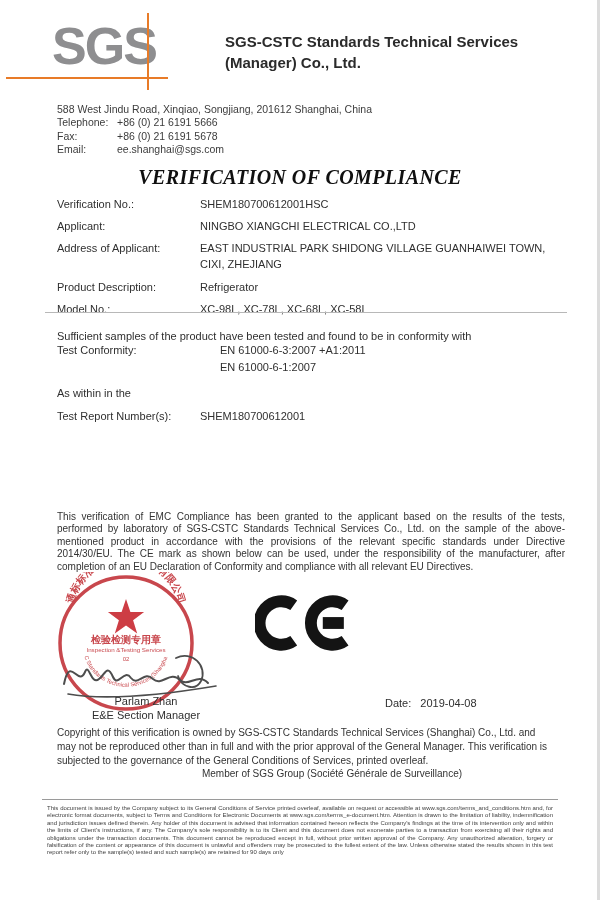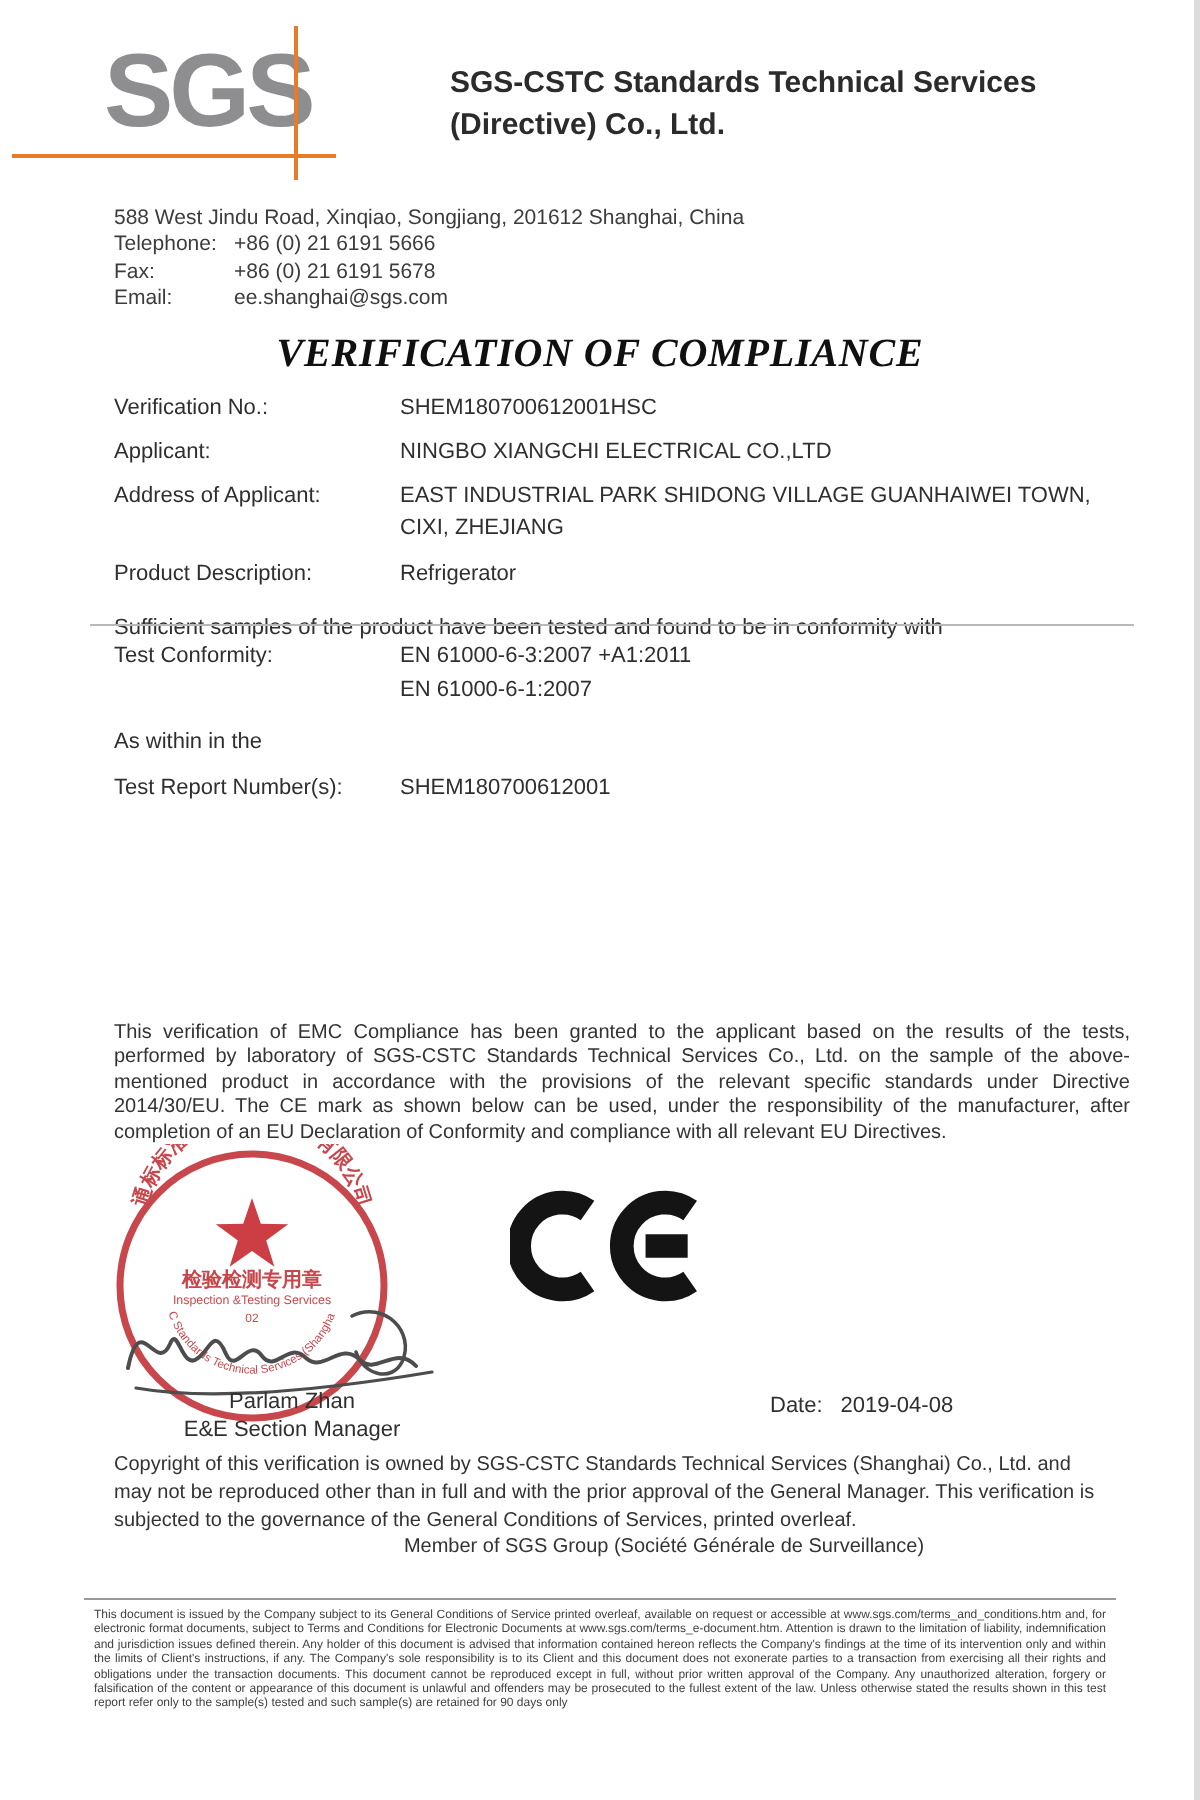--- a/index.html
+++ b/index.html
@@ -22,21 +22,21 @@
     font-family:"Liberation Serif",serif;font-style:italic;font-weight:bold;
     font-size:20px;letter-spacing:.4px;color:#101010;}
   
   .fields{left:57px;top:197px;width:510px;font-size:11px;}
   .frow{display:flex;margin-bottom:8px;line-height:14px;}
   .flabel{width:143px;flex:none;}
   .fvalue{flex:1;}
   .wrap2{line-height:15.5px;}
   .divider1{left:45px;top:312px;width:522px;height:1px;background:#b8b8b8;}
   .note{margin-top:13px;line-height:14px;}
-  .stds .fvalue div{line-height:20px;margin-top:-3px;}
+  .stds .fvalue div{line-height:20px;margin-top:-3px;margin-left:20px;}
   .asshown{margin-top:9px;margin-bottom:9px;line-height:14px;}
   
   .para{left:57px;top:511px;width:508px;font-size:10px;line-height:12.4px;
     text-align:justify;color:#333;}
   
   .stamp{left:55px;top:572px;opacity:.92;}
   .sig{left:58px;top:636px;}
   .signatory{left:60px;top:694px;width:172px;text-align:center;font-size:11px;line-height:14px;}
   .ce{left:255px;top:590px;}
   .date{left:385px;top:697px;font-size:11px;}
@@ -52,21 +52,21 @@
 </style>
 </head>
 <body>
 
 <div class="abs logo-text">SGS</div>
 <div class="abs orange-h"></div>
 <div class="abs orange-v"></div>
 
 <div class="abs company-name">
   <div>SGS-CSTC Standards Technical Services</div>
-  <div>(Directive) Co., Ltd.</div>
+  <div>(Manager) Co., Ltd.</div>
 </div>
 
 <div class="abs contact">
   <div>588 West Jindu Road, Xinqiao, Songjiang, 201612 Shanghai, China</div>
   <div>
     <span class="lab">Telephone:</span><span>+86 (0) 21 6191 5666</span>
   </div>
   <div>
     <span class="lab">Fax:</span><span>+86 (0) 21 6191 5678</span>
   </div>
@@ -86,20 +86,24 @@
     <div class="flabel">Applicant:</div>
     <div class="fvalue">NINGBO XIANGCHI ELECTRICAL CO.,LTD</div>
   </div>
   <div class="frow">
     <div class="flabel">Address of Applicant:</div>
     <div class="fvalue wrap2">EAST INDUSTRIAL PARK SHIDONG VILLAGE GUANHAIWEI TOWN, CIXI, ZHEJIANG</div>
   </div>
   <div class="frow">
     <div class="flabel">Product Description:</div>
     <div class="fvalue">Refrigerator</div>
+  </div>
+  <div class="frow">
+    <div class="flabel">Model No.:</div>
+    <div class="fvalue">XC-98L, XC-78L, XC-68L, XC-58L</div>
   </div>
   <div class="note">Sufficient samples of the product have been tested and found to be in conformity with</div>
   <div class="frow stds">
     <div class="flabel">Test Conformity:</div>
     <div class="fvalue">
       <div>EN 61000-6-3:2007 +A1:2011</div>
       <div>EN 61000-6-1:2007</div>
     </div>
   </div>
   <div class="asshown">As within in the</div>

